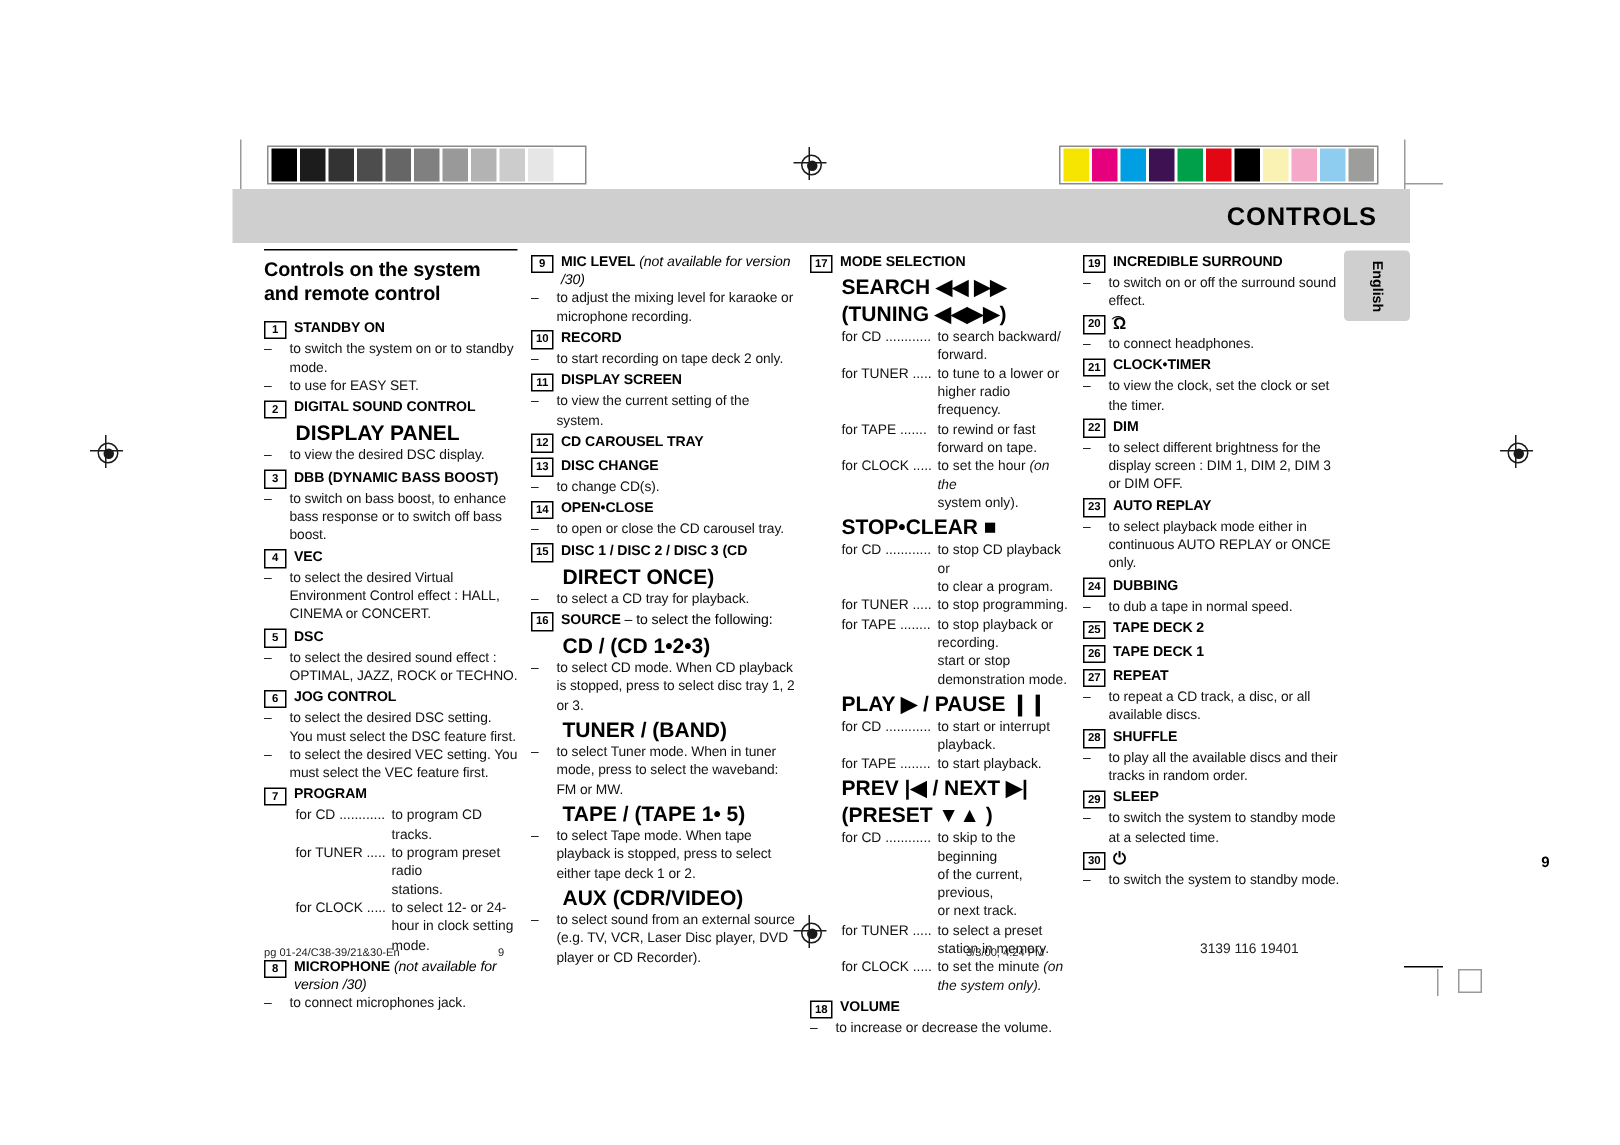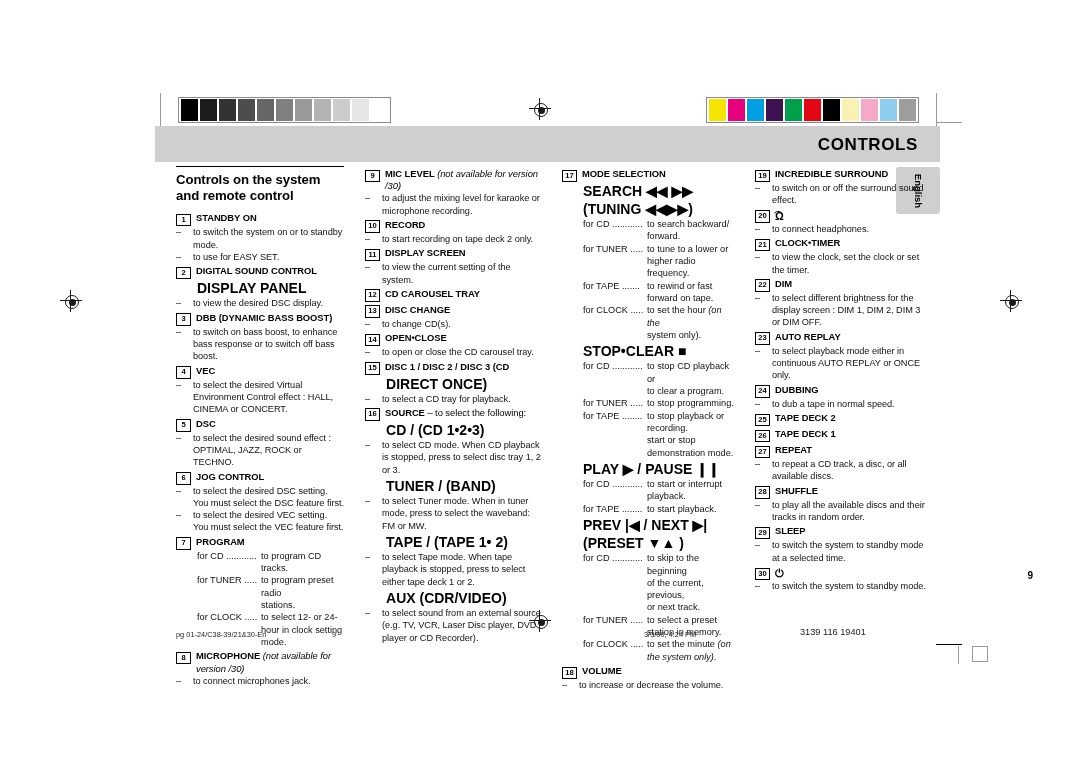--- a/index.html
+++ b/index.html
@@ -22,21 +22,21 @@
 
   
   .band{position:absolute;left:155px;top:126px;width:785px;height:36px;background:#cfcfcf;}
   .band-title{position:absolute;right:22px;top:9px;font-size:17px;font-weight:bold;letter-spacing:.6px;color:#000;}
 
   
   .lang-tab{position:absolute;left:896px;top:167px;width:44px;height:47px;background:#cfcfcf;border-radius:3px;}
   .lang-tab span{position:absolute;left:50%;top:50%;transform:translate(-50%,-50%) rotate(90deg);font-size:9.5px;font-weight:bold;white-space:nowrap;}
 
   
-  .cols{position:absolute;left:176px;top:166px;width:760px;display:flex;gap:12px;}
+  .cols{position:absolute;left:176px;top:166px;width:760px;display:flex;gap:0;}
   .col{width:175px;padding-right:9px;box-sizing:border-box;}
   .col.c1{width:178px;}
   .col.c2{width:186px;}
   .col.c3{width:182px;}
   .col.c4{width:182px;}
 
   h1.sect{font-size:13.2px;font-weight:bold;line-height:1.22;margin:0 0 8px 0;padding-top:5px;border-top:1.6px solid #000;letter-spacing:-.1px;}
 
   .item{margin-bottom:1px;}
   .hdr{display:flex;align-items:flex-start;gap:5px;margin-top:2px;}
@@ -310,21 +310,21 @@
           <div class="ttl2">CD / (CD 1•2•3)</div>
           <div class="bullet">
             <span class="dash">–</span>
             <span class="btxt">to select CD mode. When CD playback is stopped, press to select disc tray 1, 2 or 3.</span>
           </div>
           <div class="ttl2" style="margin-top: 1px;">TUNER / (BAND)</div>
           <div class="bullet">
             <span class="dash">–</span>
             <span class="btxt">to select Tuner mode. When in tuner mode, press to select the waveband: FM or MW.</span>
           </div>
-          <div class="ttl2" style="margin-top: 1px;">TAPE / (TAPE 1• 2)</div>
+          <div class="ttl2" style="margin-top: 1px;">TAPE / (TAPE 1• 5)</div>
           <div class="bullet">
             <span class="dash">–</span>
             <span class="btxt">to select Tape mode. When tape playback is stopped, press to select either tape deck 1 or 2.</span>
           </div>
           <div class="ttl2" style="margin-top: 1px;">AUX  (CDR/VIDEO)</div>
           <div class="bullet">
             <span class="dash">–</span>
             <span class="btxt">to select sound from an external source (e.g. TV, VCR, Laser Disc player, DVD player or CD Recorder).</span>
           </div>
         </div>

